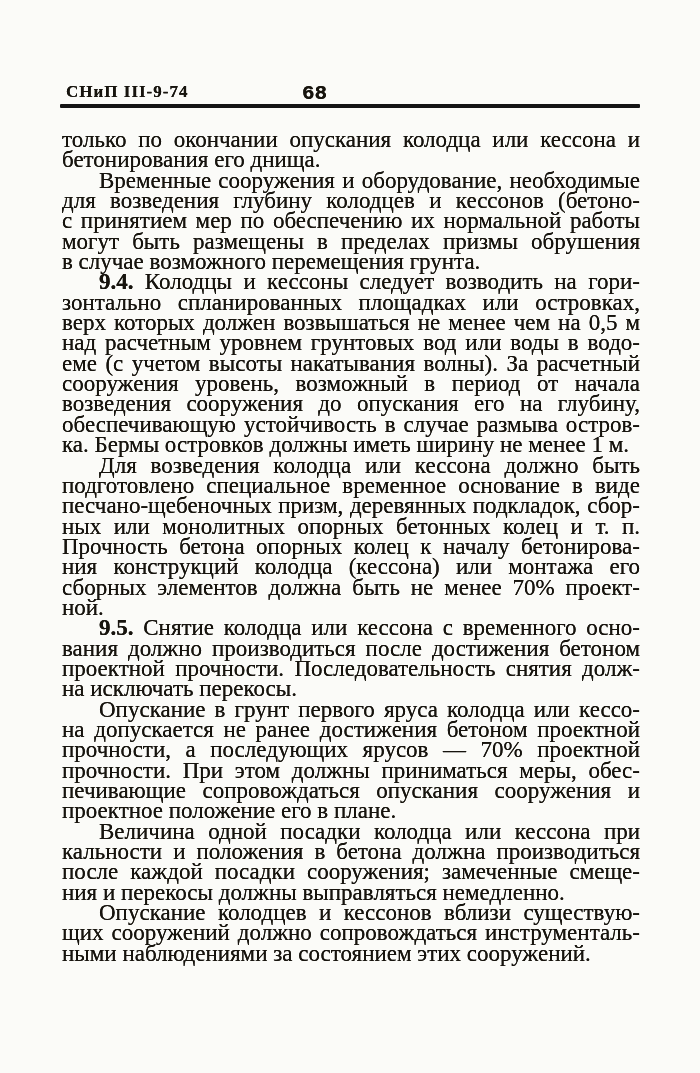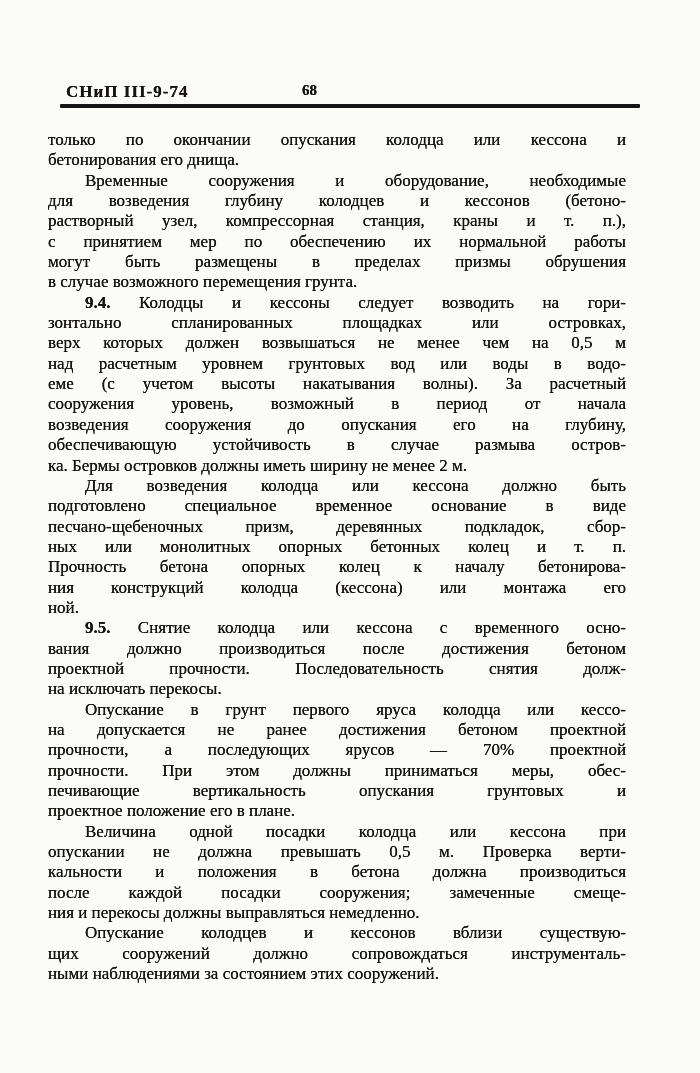--- a/index.html
+++ b/index.html
@@ -31,38 +31,39 @@
     font-size: 17px;
     letter-spacing: 1px;
     white-space: pre;
     text-shadow: 0 0 0.5px currentColor;
   }
   .page-num {
     position: absolute;
     left: 240px;
     top: 0;
     font-weight: bold;
-    font-size: 15px;
+    font-size: 21px;
     text-shadow: 0 0 0.5px currentColor;
+    font-family: Liberation Mono, monospace;
   }
   .rule {
     position: absolute;
     top: 104px;
     left: 60px;
     width: 580px;
     height: 4px;
     background: #141414;
     border-radius: 1px;
   }
   .body-text {
     position: absolute;
     top: 130px;
-    left: 48px;
+    left: 62px;
     width: 578px;
-    font-size: 17px;
+    font-size: 23px;
     text-shadow: 0 0 0.45px currentColor;
   }
   .paragraph { margin: 0; }
   .line {
     line-height: 20.35px;
     text-align: justify;
     text-align-last: justify;
     white-space: nowrap;
     overflow: visible;
   }
@@ -83,62 +84,61 @@
   </div>
   <div class="rule"></div>
   <div class="body-text" id="doc-body">
       <div class="paragraph">
         <div class="line">только по окончании опускания колодца или кессона и</div>
         <div class="line last">бетонирования его днища.</div>
       </div>
       <div class="paragraph">
         <div class="line first-indent">Временные сооружения и оборудование, необходимые</div>
         <div class="line">для возведения глубину колодцев и кессонов (бетоно-</div>
-        <div class="line">растворный узел, компрессорная станция, краны и т. п.),</div>
         <div class="line">с принятием мер по обеспечению их нормальной работы</div>
         <div class="line">могут быть размещены в пределах призмы обрушения</div>
         <div class="line last">в случае возможного перемещения грунта.</div>
       </div>
       <div class="paragraph">
         <div class="line first-indent"><b>9.4.</b> Колодцы и кессоны следует возводить на гори-</div>
         <div class="line">зонтально спланированных площадках или островках,</div>
         <div class="line">верх которых должен возвышаться не менее чем на 0,5 м</div>
         <div class="line">над расчетным уровнем грунтовых вод или воды в водо-</div>
         <div class="line">еме (с учетом высоты накатывания волны). За расчетный</div>
         <div class="line">сооружения уровень, возможный в период от начала</div>
         <div class="line">возведения сооружения до опускания его на глубину,</div>
         <div class="line">обеспечивающую устойчивость в случае размыва остров-</div>
-        <div class="line last">ка. Бермы островков должны иметь ширину не менее 2 м.</div>
+        <div class="line last">ка. Бермы островков должны иметь ширину не менее 1 м.</div>
       </div>
       <div class="paragraph">
         <div class="line first-indent">Для возведения колодца или кессона должно быть</div>
         <div class="line">подготовлено специальное временное основание в виде</div>
         <div class="line">песчано-щебеночных призм, деревянных подкладок, сбор-</div>
         <div class="line">ных или монолитных опорных бетонных колец и т. п.</div>
         <div class="line">Прочность бетона опорных колец к началу бетонирова-</div>
         <div class="line">ния конструкций колодца (кессона) или монтажа его</div>
+        <div class="line">сборных элементов должна быть не менее 70% проект-</div>
         <div class="line last">ной.</div>
       </div>
       <div class="paragraph">
         <div class="line first-indent"><b>9.5.</b> Снятие колодца или кессона с временного осно-</div>
         <div class="line">вания должно производиться после достижения бетоном</div>
         <div class="line">проектной прочности. Последовательность снятия долж-</div>
         <div class="line last">на исключать перекосы.</div>
       </div>
       <div class="paragraph">
         <div class="line first-indent">Опускание в грунт первого яруса колодца или кессо-</div>
         <div class="line">на допускается не ранее достижения бетоном проектной</div>
         <div class="line">прочности, а последующих ярусов — 70% проектной</div>
         <div class="line">прочности. При этом должны приниматься меры, обес-</div>
-        <div class="line">печивающие вертикальность опускания грунтовых и</div>
+        <div class="line">печивающие сопровождаться опускания сооружения и</div>
         <div class="line last">проектное положение его в плане.</div>
       </div>
       <div class="paragraph">
         <div class="line first-indent">Величина одной посадки колодца или кессона при</div>
-        <div class="line">опускании не должна превышать 0,5 м. Проверка верти-</div>
         <div class="line">кальности и положения в бетона должна производиться</div>
         <div class="line">после каждой посадки сооружения; замеченные смеще-</div>
         <div class="line last">ния и перекосы должны выправляться немедленно.</div>
       </div>
       <div class="paragraph">
         <div class="line first-indent">Опускание колодцев и кессонов вблизи существую-</div>
         <div class="line">щих сооружений должно сопровождаться инструменталь-</div>
         <div class="line last">ными наблюдениями за состоянием этих сооружений.</div>
       </div>
     </div>

